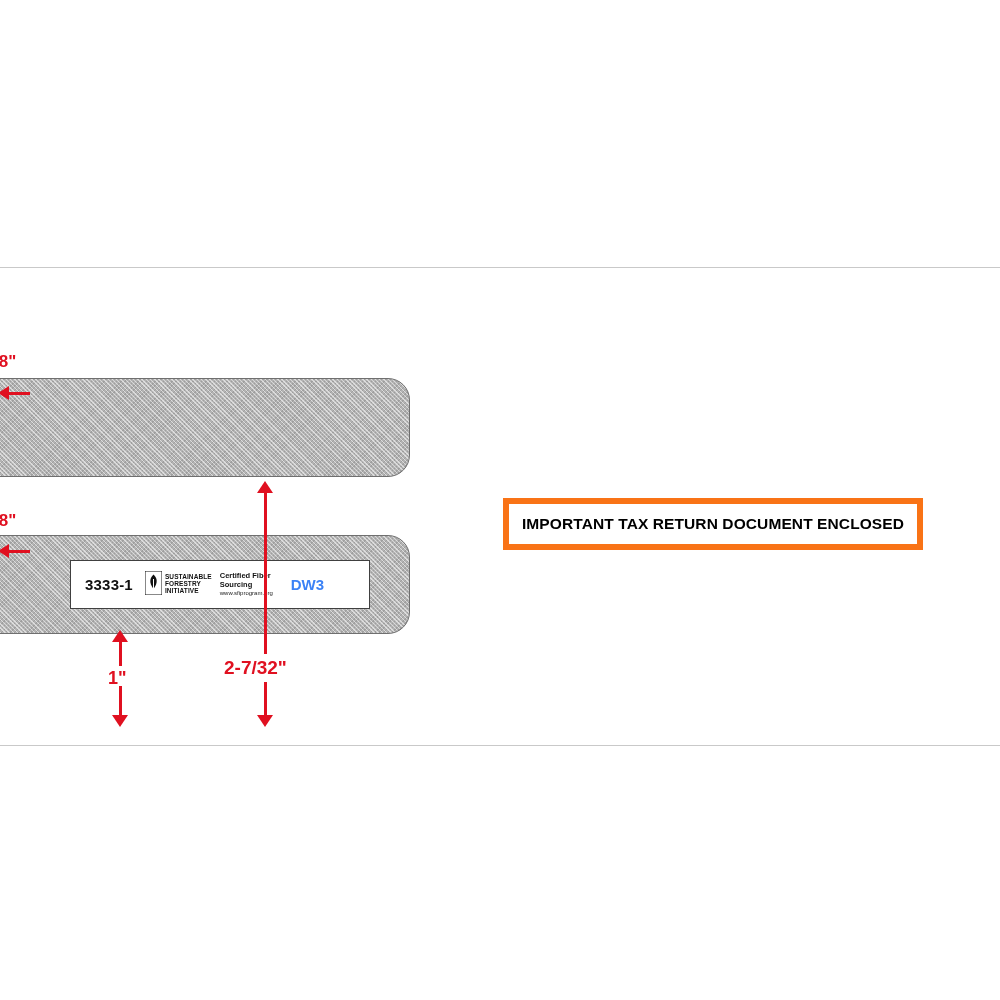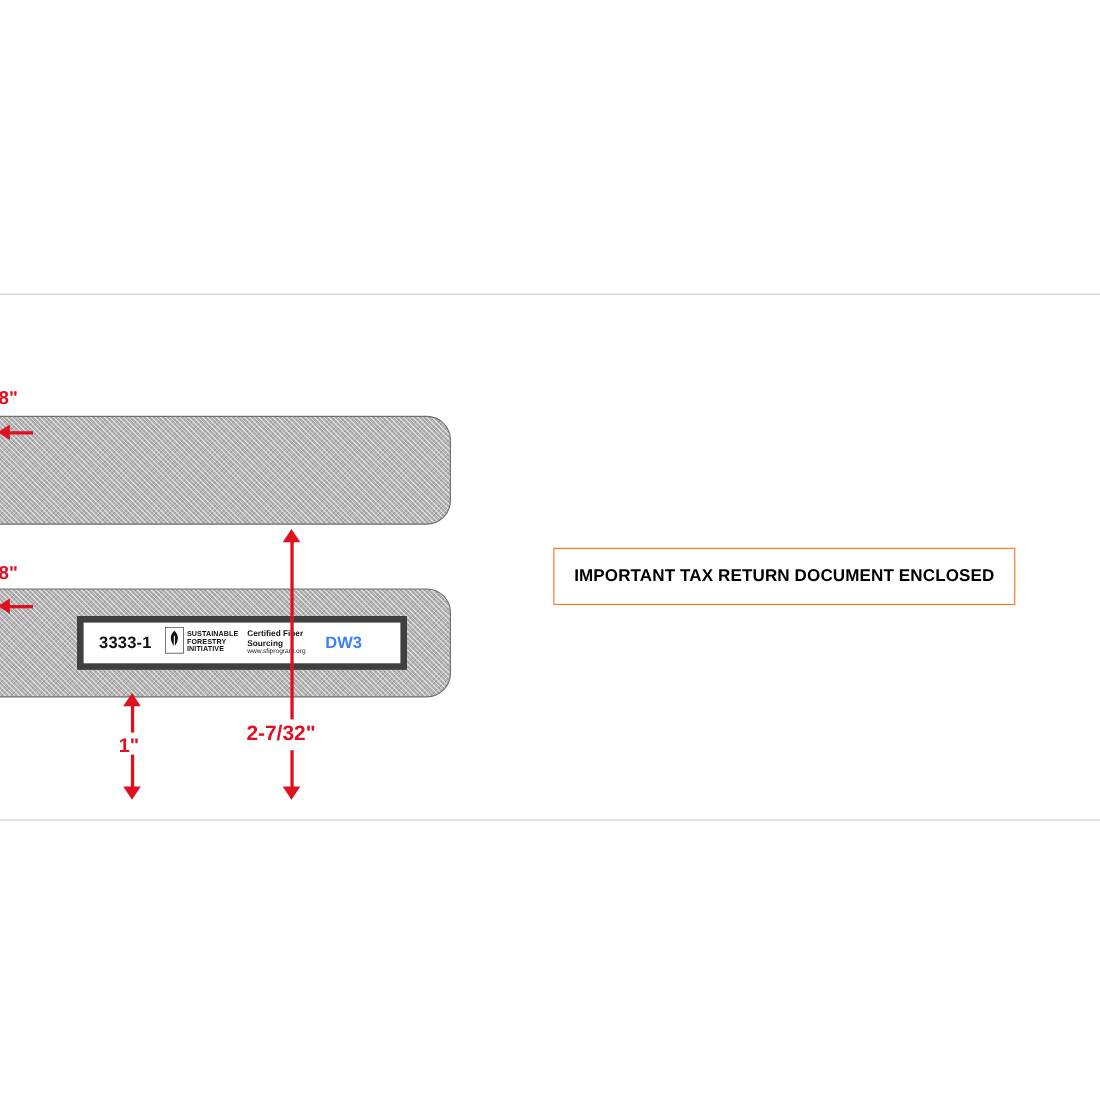--- a/index.html
+++ b/index.html
@@ -52,21 +52,21 @@
   }
 
   
   #sfi-label {
     position: absolute;
     left: 70px;
     top: 560px;
     width: 300px;
     height: 49px;
     background: #ffffff;
-    border: 6px solid #404040;
+    border: 1px solid #404040;
     box-sizing: border-box;
     display: flex;
     align-items: center;
   }
   #sfi-code {
     font-size: 15px;
     font-weight: bold;
     color: #111;
     margin-left: 14px;
     letter-spacing: .2px;
@@ -106,21 +106,21 @@
     margin-left: 18px;
   }
 
   
   #tax-box {
     position: absolute;
     left: 503px;
     top: 498px;
     width: 420px;
     height: 52px;
-    border: 1px solid #f97316;
+    border: 6px solid #f97316;
     box-sizing: border-box;
     display: flex;
     align-items: center;
     justify-content: center;
     background: #ffffff;
   }
   #tax-box-text {
     font-size: 15.5px;
     font-weight: bold;
     color: #000;

